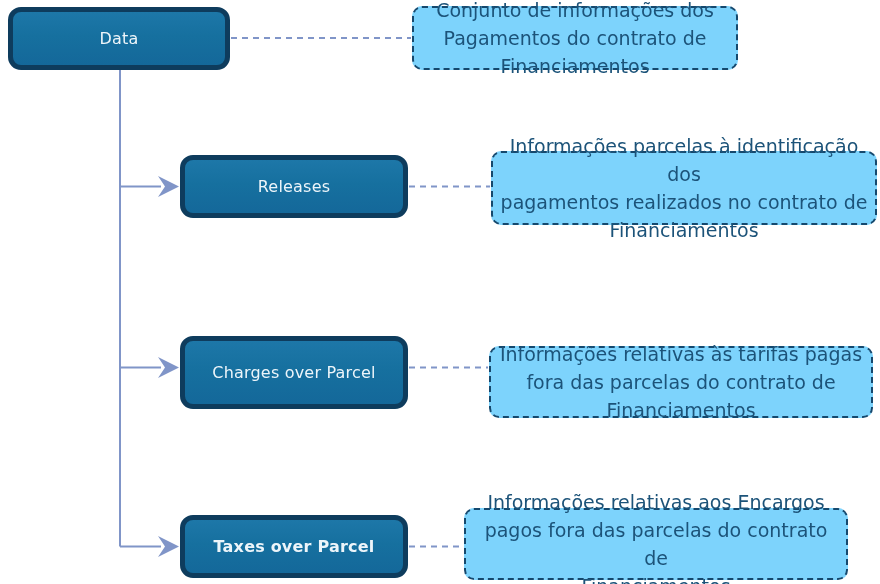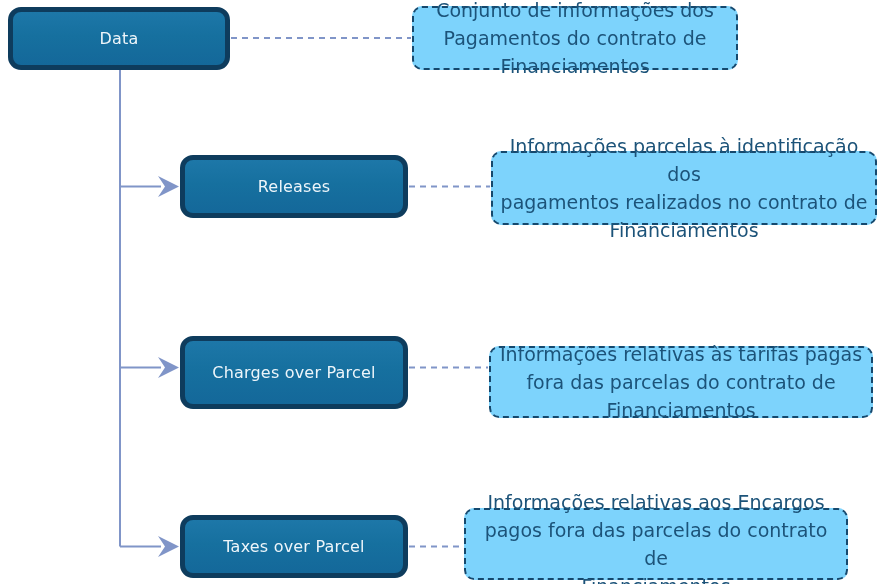--- a/index.html
+++ b/index.html
@@ -31,21 +31,21 @@
     display: flex;
     align-items: center;
     justify-content: center;
     font-size: 16px;
     letter-spacing: 0.2px;
     cursor: default;
   }
   .node-data     { left: 8px;   top: 7px;   width: 222px; height: 63px; }
   .node-releases { left: 180px; top: 155px; width: 228px; height: 63px; }
   .node-charges  { left: 180px; top: 336px; width: 228px; height: 73px; }
-  .node-taxes    { left: 180px; top: 515px; width: 228px; height: 63px; }
+  .node-taxes    { left: 180px; top: 515px; width: 228px; height: 63px; font-weight: bold; }
 
   .note {
     position: absolute;
     box-sizing: border-box;
     border: 2px dashed #15486d;
     border-radius: 10px;
     color: #1c5379;
     background: #7dd3fc;
     display: flex;
     align-items: center;

